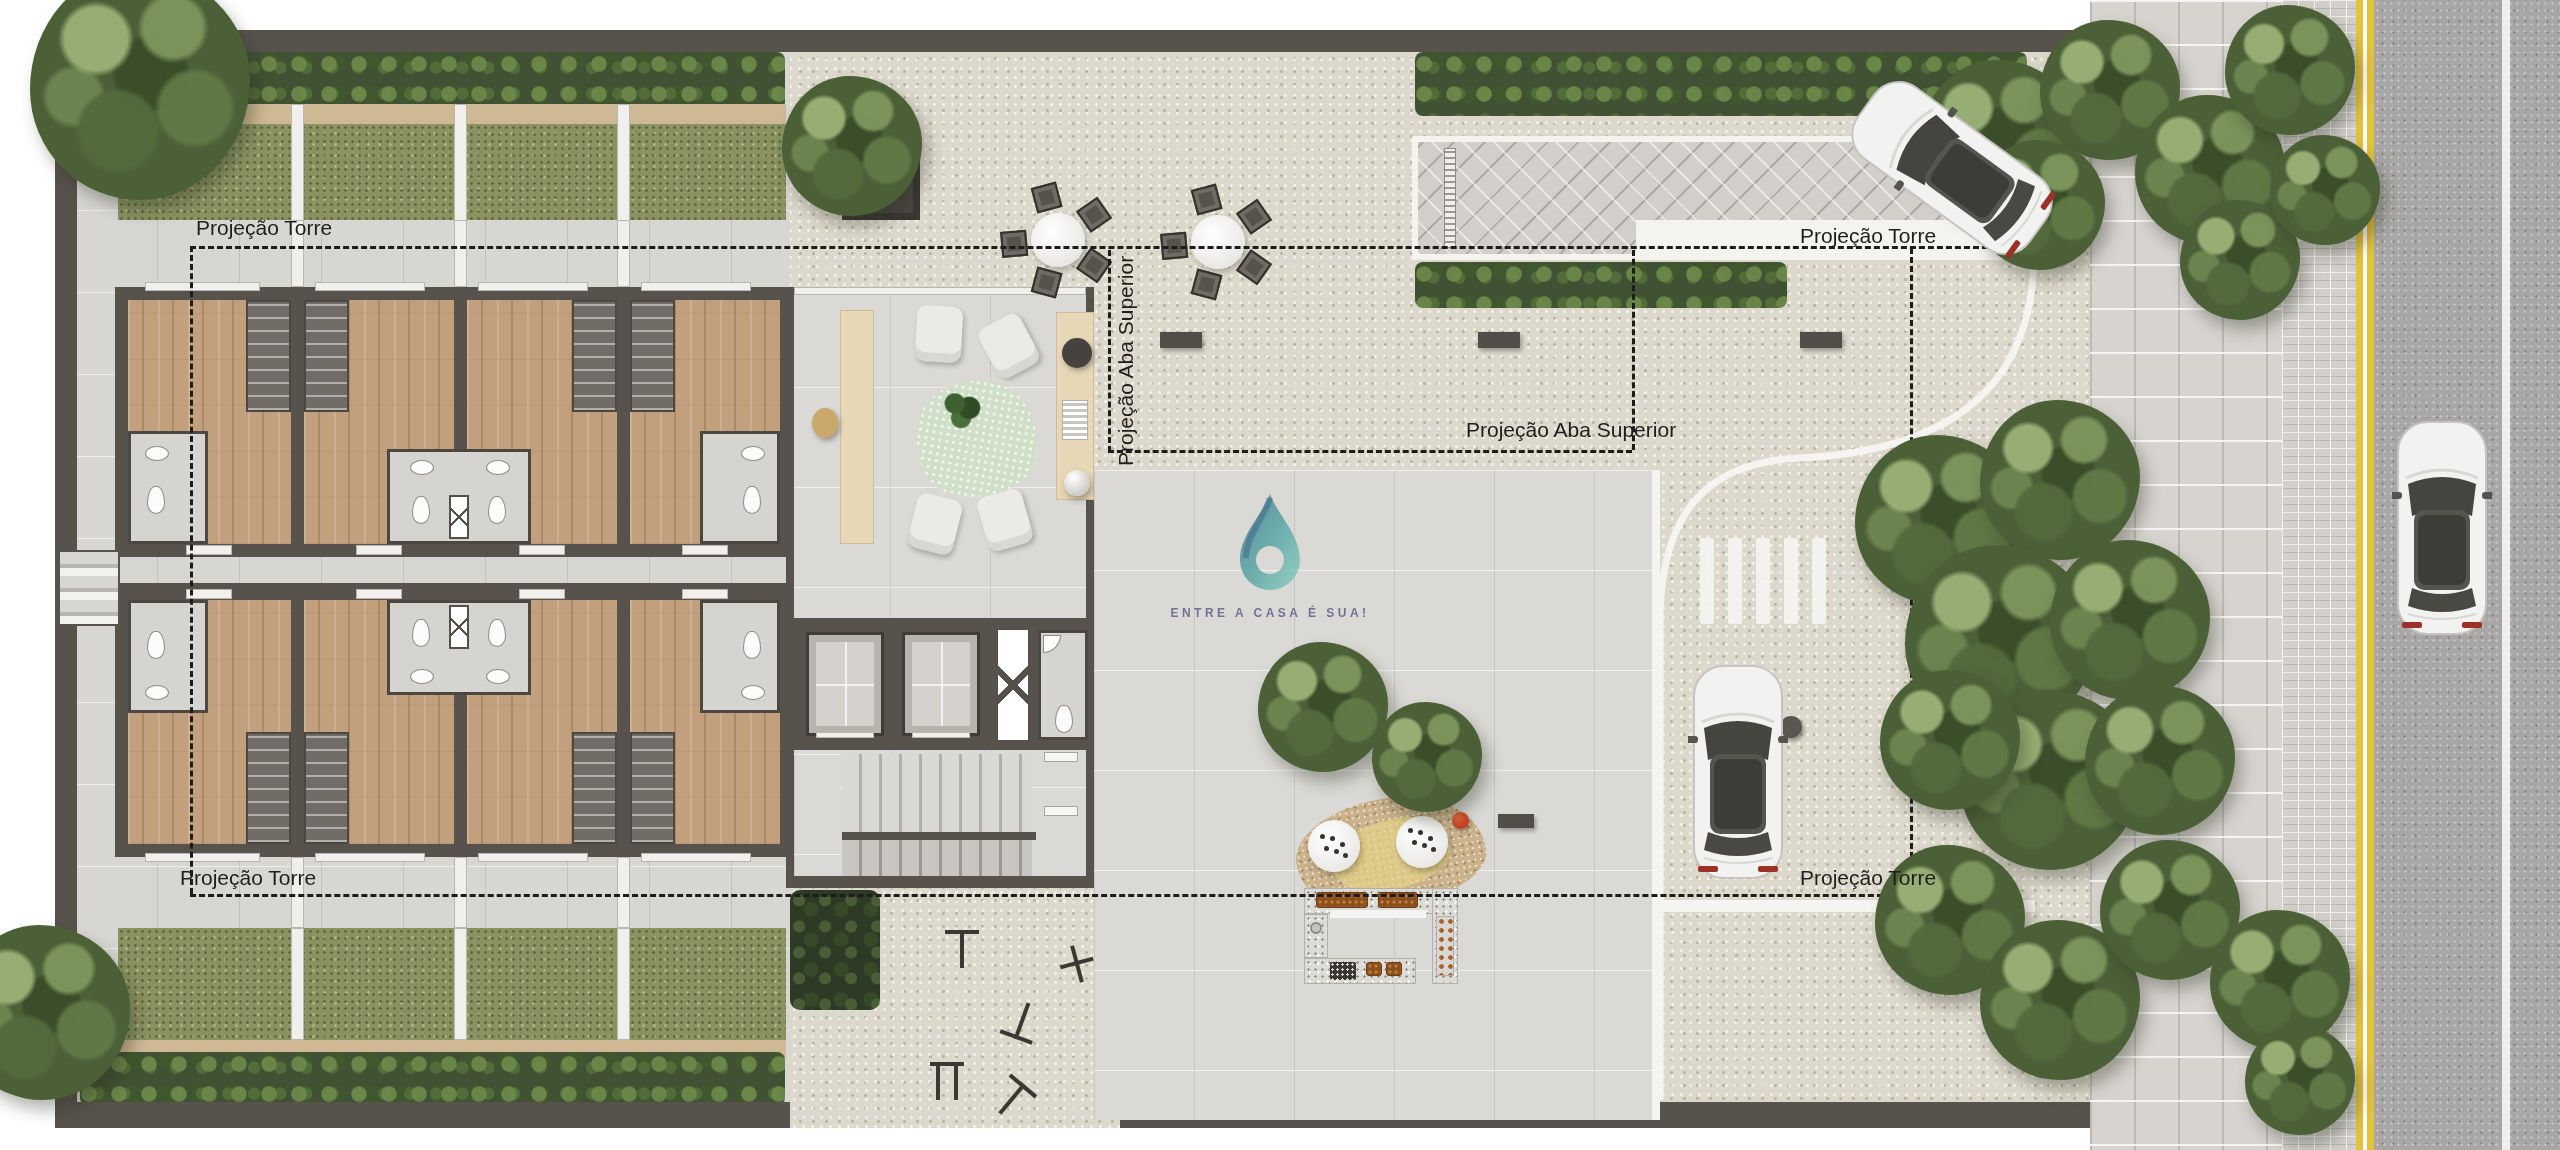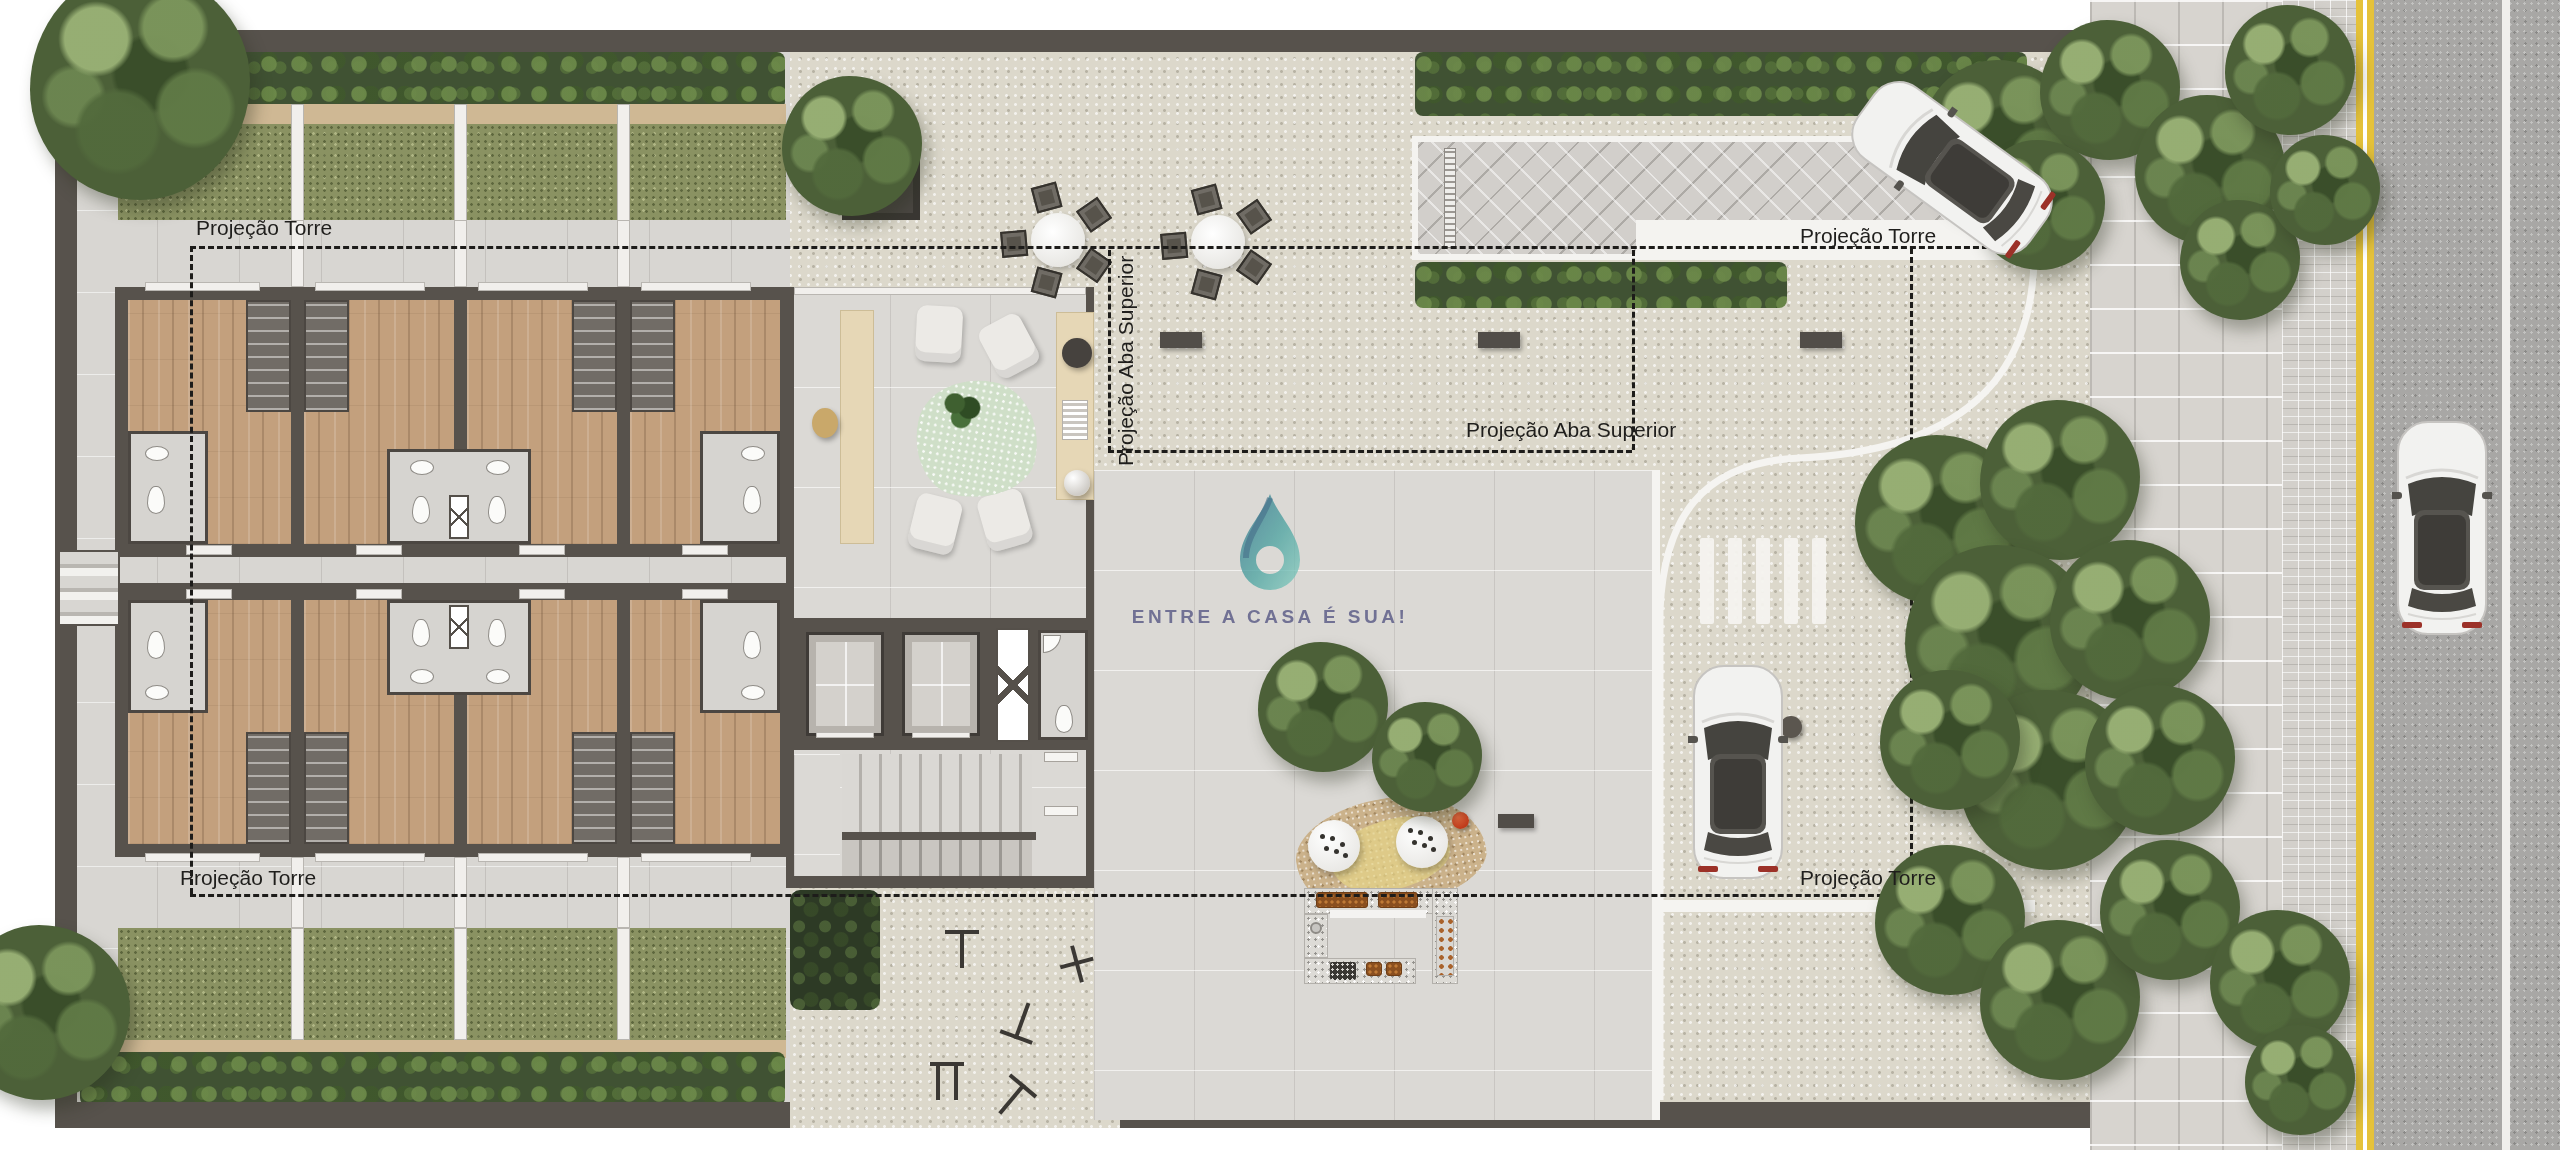--- a/index.html
+++ b/index.html
@@ -69,21 +69,21 @@
   .gym{width:34px;height:38px}
   .gym i{position:absolute;background:#3b3834}
   .dash{border-top:3px dashed #1d1c1a}
   .dashv{border-left:3px dashed #1d1c1a}
   .plabel{font-size:21px;line-height:1.1;color:#1f1e1c;white-space:nowrap}
   .vert{writing-mode:vertical-rl;transform:rotate(180deg)}
   
   .wm{left:1270px;top:492px;transform:translateX(-50%);width:460px;text-align:center;color:#5d5e88;opacity:.84}
   .wm .kicker{font-size:23px;font-weight:600;letter-spacing:11px;margin-top:6px}
   .wm .brand{font-size:52px;font-weight:800;letter-spacing:8px;line-height:1.05}
-  .wm .tagline{font-size:19px;font-weight:700;letter-spacing:3.5px;margin-top:6px}
+  .wm .tagline{font-size:12px;font-weight:700;letter-spacing:3.5px;margin-top:6px}
 </style>
 </head>
 <body>
 
 <div id="stage">
 
   <svg width="0" height="0" style="position:absolute">
     <defs>
       <g id="carshape">
         <rect x="6" y="4" width="88" height="212" rx="30" fill="#f2f2f0" stroke="#c6c4c1" stroke-width="2"></rect>

